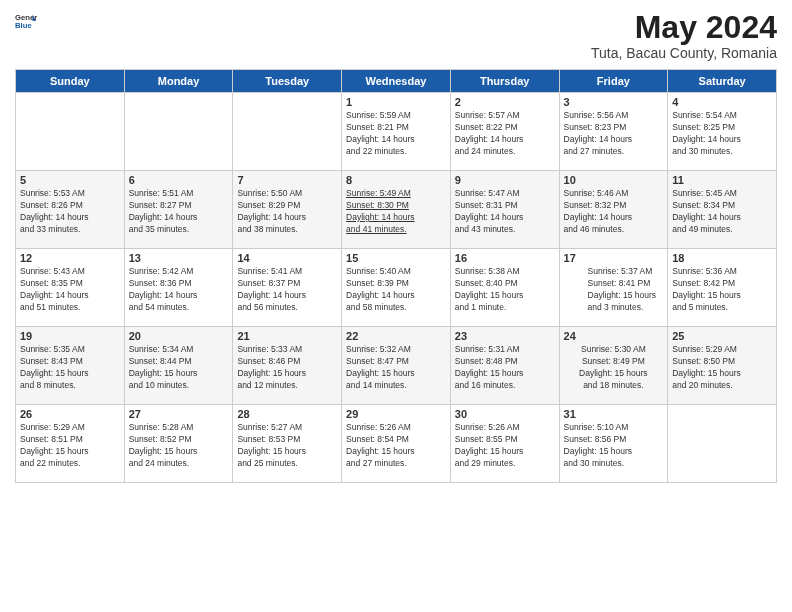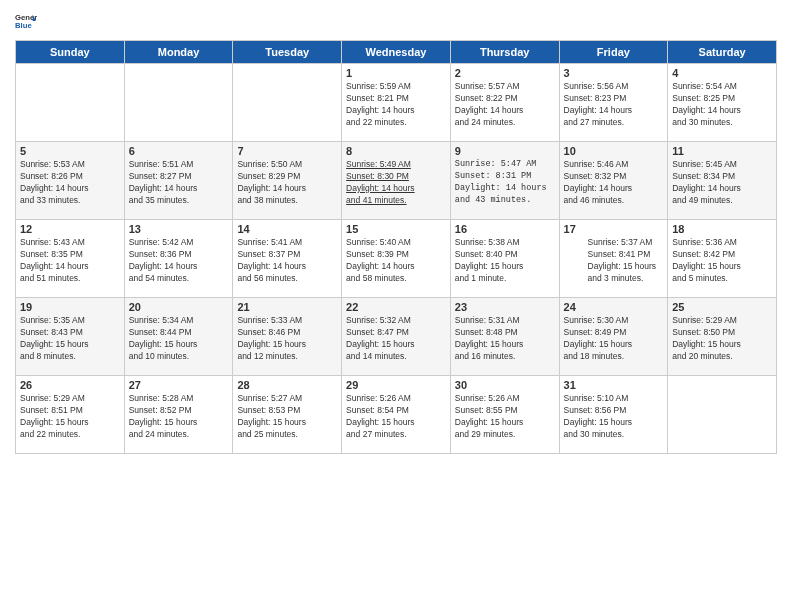--- a/index.html
+++ b/index.html
@@ -86,20 +86,24 @@
 <body>
 
 <div class="page">
   <div class="header">
     <div class="logo">
       <svg class="logo-icon" viewBox="0 0 40 40">
         <text x="0" y="18" font-size="14" font-weight="bold" fill="#333">General</text>
         <text x="0" y="32" font-size="14" font-weight="bold" fill="#1a5ca8">Blue</text>
         <polygon points="32,8 38,20 32,20" fill="#1a5ca8"></polygon>
       </svg>
+    </div>
+    <div class="title-area">
+      <div class="month-title">May 2024</div>
+      <div class="location">Tuta, Bacau County, Romania</div>
     </div>
   </div>
 
   <table>
     <thead>
       <tr>
         <th>Sunday</th>
         <th>Monday</th>
         <th>Tuesday</th>
         <th>Wednesday</th>
@@ -166,21 +170,21 @@
           </td>
           <td>
             <div class="day-number">8</div>
             <div class="cell-content" style="white-space: pre-line; text-decoration: underline;">Sunrise: 5:49 AM
 Sunset: 8:30 PM
 Daylight: 14 hours
 and 41 minutes.</div>
           </td>
           <td>
             <div class="day-number">9</div>
-            <div class="cell-content" style="white-space: pre-line; font-family: Liberation Mono, monospace;">Sunrise: 5:47 AM
+            <div class="cell-content" style="white-space: pre-line;">Sunrise: 5:47 AM
 Sunset: 8:31 PM
 Daylight: 14 hours
 and 43 minutes.</div>
           </td>
           <td>
             <div class="day-number">10</div>
             <div class="cell-content" style="white-space: pre-line;">Sunrise: 5:46 AM
 Sunset: 8:32 PM
 Daylight: 14 hours
 and 46 minutes.</div>
@@ -275,21 +279,21 @@
           </td>
           <td>
             <div class="day-number">23</div>
             <div class="cell-content" style="white-space: pre-line;">Sunrise: 5:31 AM
 Sunset: 8:48 PM
 Daylight: 15 hours
 and 16 minutes.</div>
           </td>
           <td>
             <div class="day-number">24</div>
-            <div class="cell-content" style="white-space: pre-line;">Sunrise: 5:30 AM
+            <div class="cell-content" style="white-space: pre-line; text-align: center;">Sunrise: 5:30 AM
 Sunset: 8:49 PM
 Daylight: 15 hours
 and 18 minutes.</div>
           </td>
           <td>
             <div class="day-number">25</div>
             <div class="cell-content" style="white-space: pre-line;">Sunrise: 5:29 AM
 Sunset: 8:50 PM
 Daylight: 15 hours
 and 20 minutes.</div>

